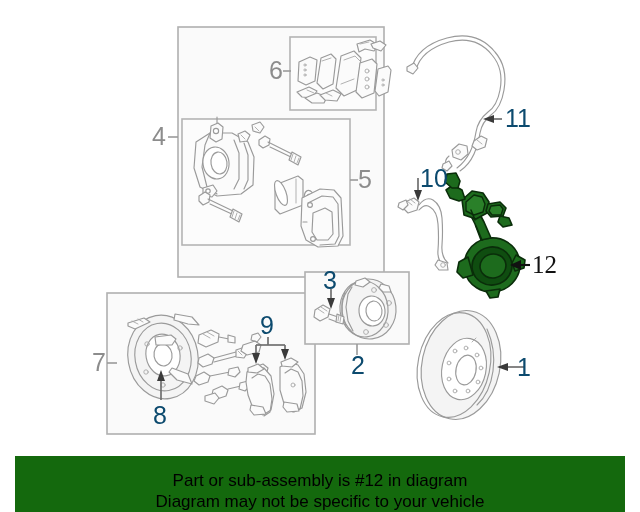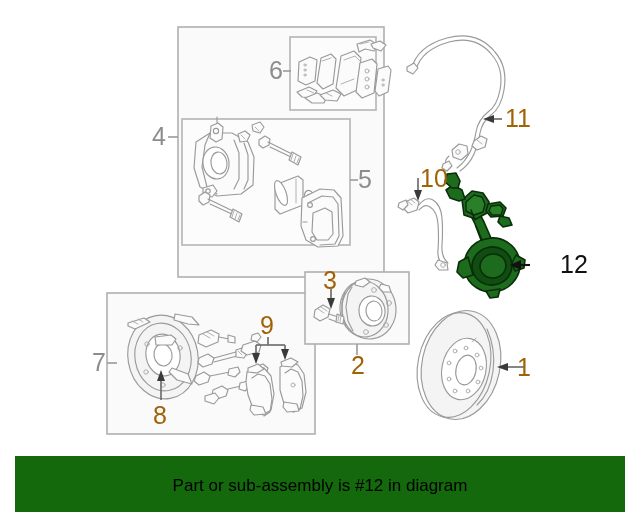--- a/index.html
+++ b/index.html
@@ -56,36 +56,36 @@
     position: absolute;
     color: #8c8c8c;
     font-family: "Liberation Sans", sans-serif;
     font-size: 25px;
     font-weight: 400;
     line-height: 1;
     letter-spacing: 0px;
     white-space: nowrap;
     user-select: none;
   }
-  .callout.dark { color: #a16207; text-align: right; }
+  .callout.dark { color: #0c4a6e; text-align: right; }
   .callout.black { color: #111111; font-weight: 400; }
 
   
   #caption-banner {
     position: absolute;
     left: 15px;
     top: 456px;
     width: 610px;
     height: 56px;
     background: #14690d;
     box-sizing: border-box;
     display: flex;
     flex-direction: column;
     align-items: center;
-    justify-content: center;
+    justify-content: flex-end;
     padding-top: 2px;
   }
   #caption-banner .cap-line {
     color: #000000;
     font-family: "Liberation Sans", sans-serif;
     font-size: 17px;
     line-height: 21px;
     text-align: center;
     white-space: nowrap;
   }
@@ -411,19 +411,20 @@
   <div class="callout" style="left:92px; top:350px;">7</div>
 
   <div class="callout dark" style="left:153px; top:403px;">8</div>
 
   <div class="callout dark" style="left:260px; top:313px;">9</div>
 
   <div class="callout dark" style="left:420px; top:166px;">10</div>
 
   <div class="callout dark" style="left:505px; top:106px;">11</div>
 
-  <div class="callout black" style="left:560px; top:252px;">12</div>
+  <div class="callout black" style="left:532px; top:252px;font-family:Liberation Serif, serif;">12</div>
 
 </div>
 
 <div id="caption-banner">
   <div class="cap-line">Part or sub-assembly is #12 in diagram</div>
+  <div class="cap-line">Diagram may not be specific to your vehicle</div>
 </div>
 
 </body></html>

